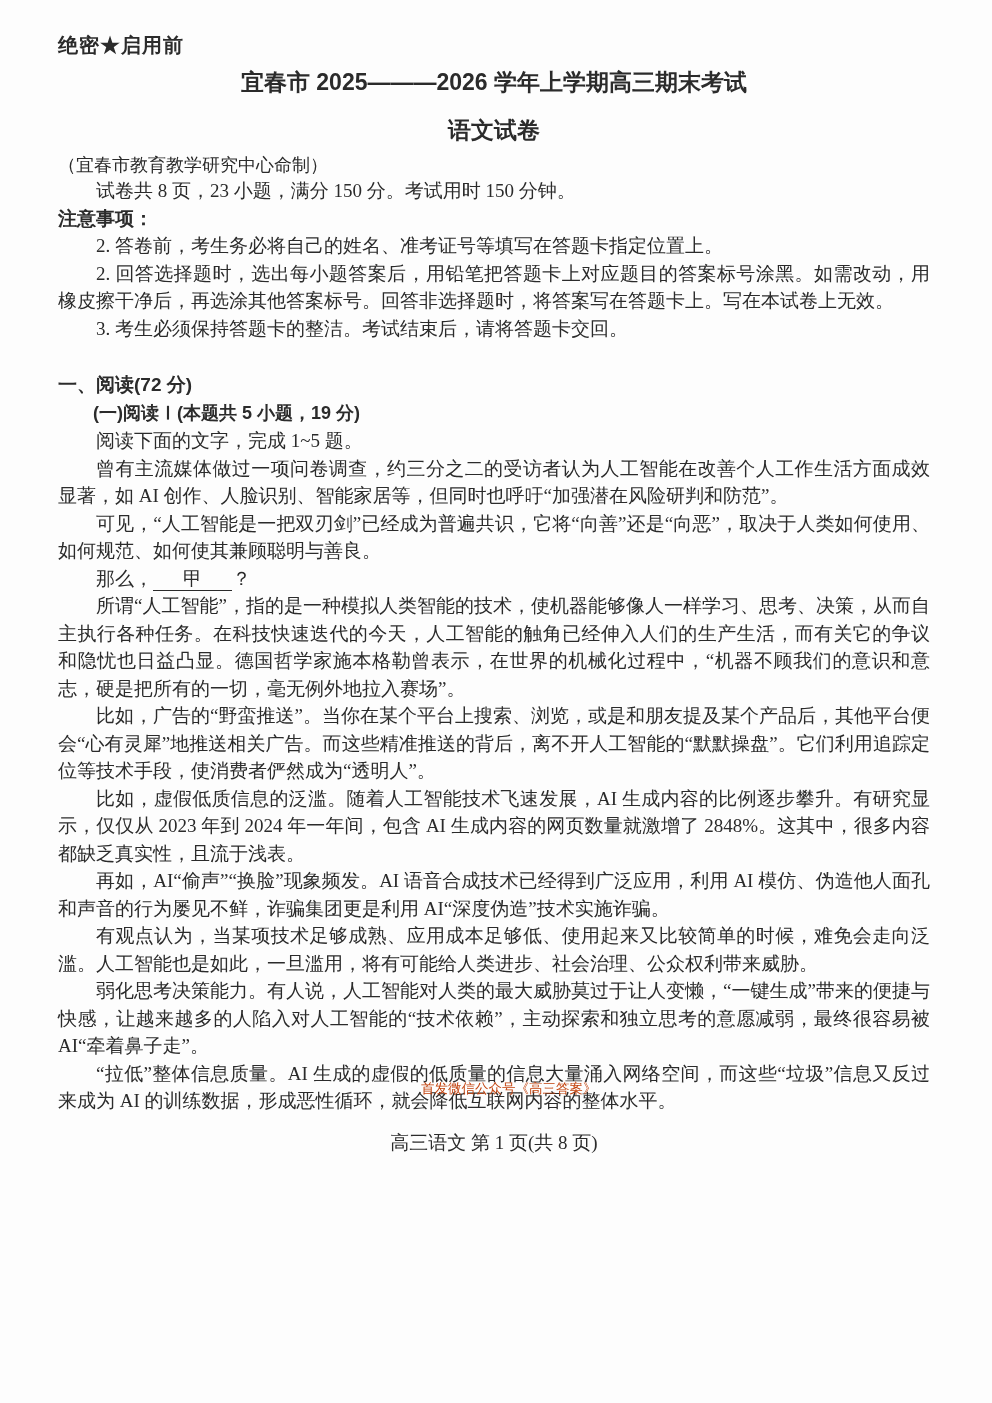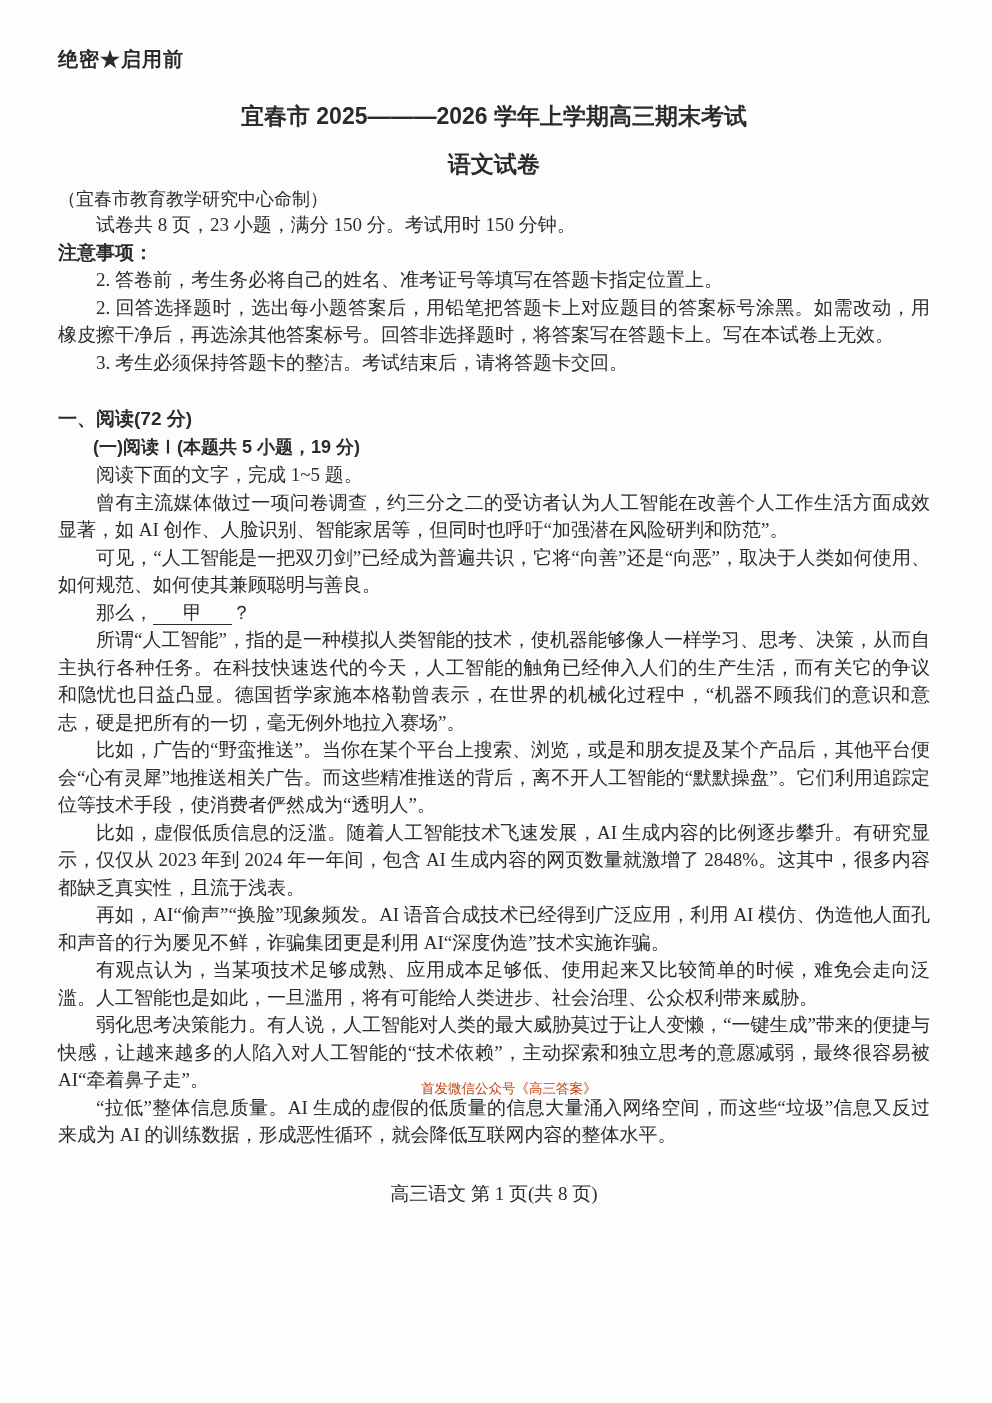--- a/index.html
+++ b/index.html
@@ -7,26 +7,26 @@
     width:992px;height:1403px;
     background:#fdfdfd;
     font-family:"Liberation Serif", serif;
     color:#2b2b2b;
     -webkit-font-smoothing:antialiased;
   }
   .page{
     position:relative;
     width:992px;height:1403px;
     box-sizing:border-box;
-    padding:46px 62px 0 58px;
+    padding:32px 62px 0 58px;
     overflow:hidden;
   }
   .hei{font-family:"Liberation Sans", sans-serif;font-weight:700;}
   .security{font-size:20px;letter-spacing:1px;}
-  .title{text-align:center;font-size:23px;margin-top:28px;line-height:30px;}
+  .title{text-align:center;font-size:23px;margin-top:8px;line-height:30px;}
   .subject-title{text-align:center;font-size:23px;margin-top:18px;line-height:30px;}
   .issuer{text-align:left;font-size:18px;margin-top:8px;font-weight:400;line-height:24px;}
   .exam-info{margin-top:30px;}
   .para{
     margin:0;
     font-size:19px;
     line-height:27.5px;
     text-indent:2em;
     text-align:justify;
   }
@@ -37,21 +37,21 @@
   .blank{
     display:inline-block;
     text-indent:0;
     border-bottom:1.5px solid #2b2b2b;
     padding:0 30px;
     line-height:22px;
   }
   .footer{
     text-align:center;
     font-size:19px;
-    margin-top:32px;
+    margin-top:15px;
   }
   .watermark{
     position:absolute;
     left:421px;top:1080px;
     font-size:13.5px;
     color:#c2410c;
     white-space:nowrap;
   }
 </style>
 </head>

